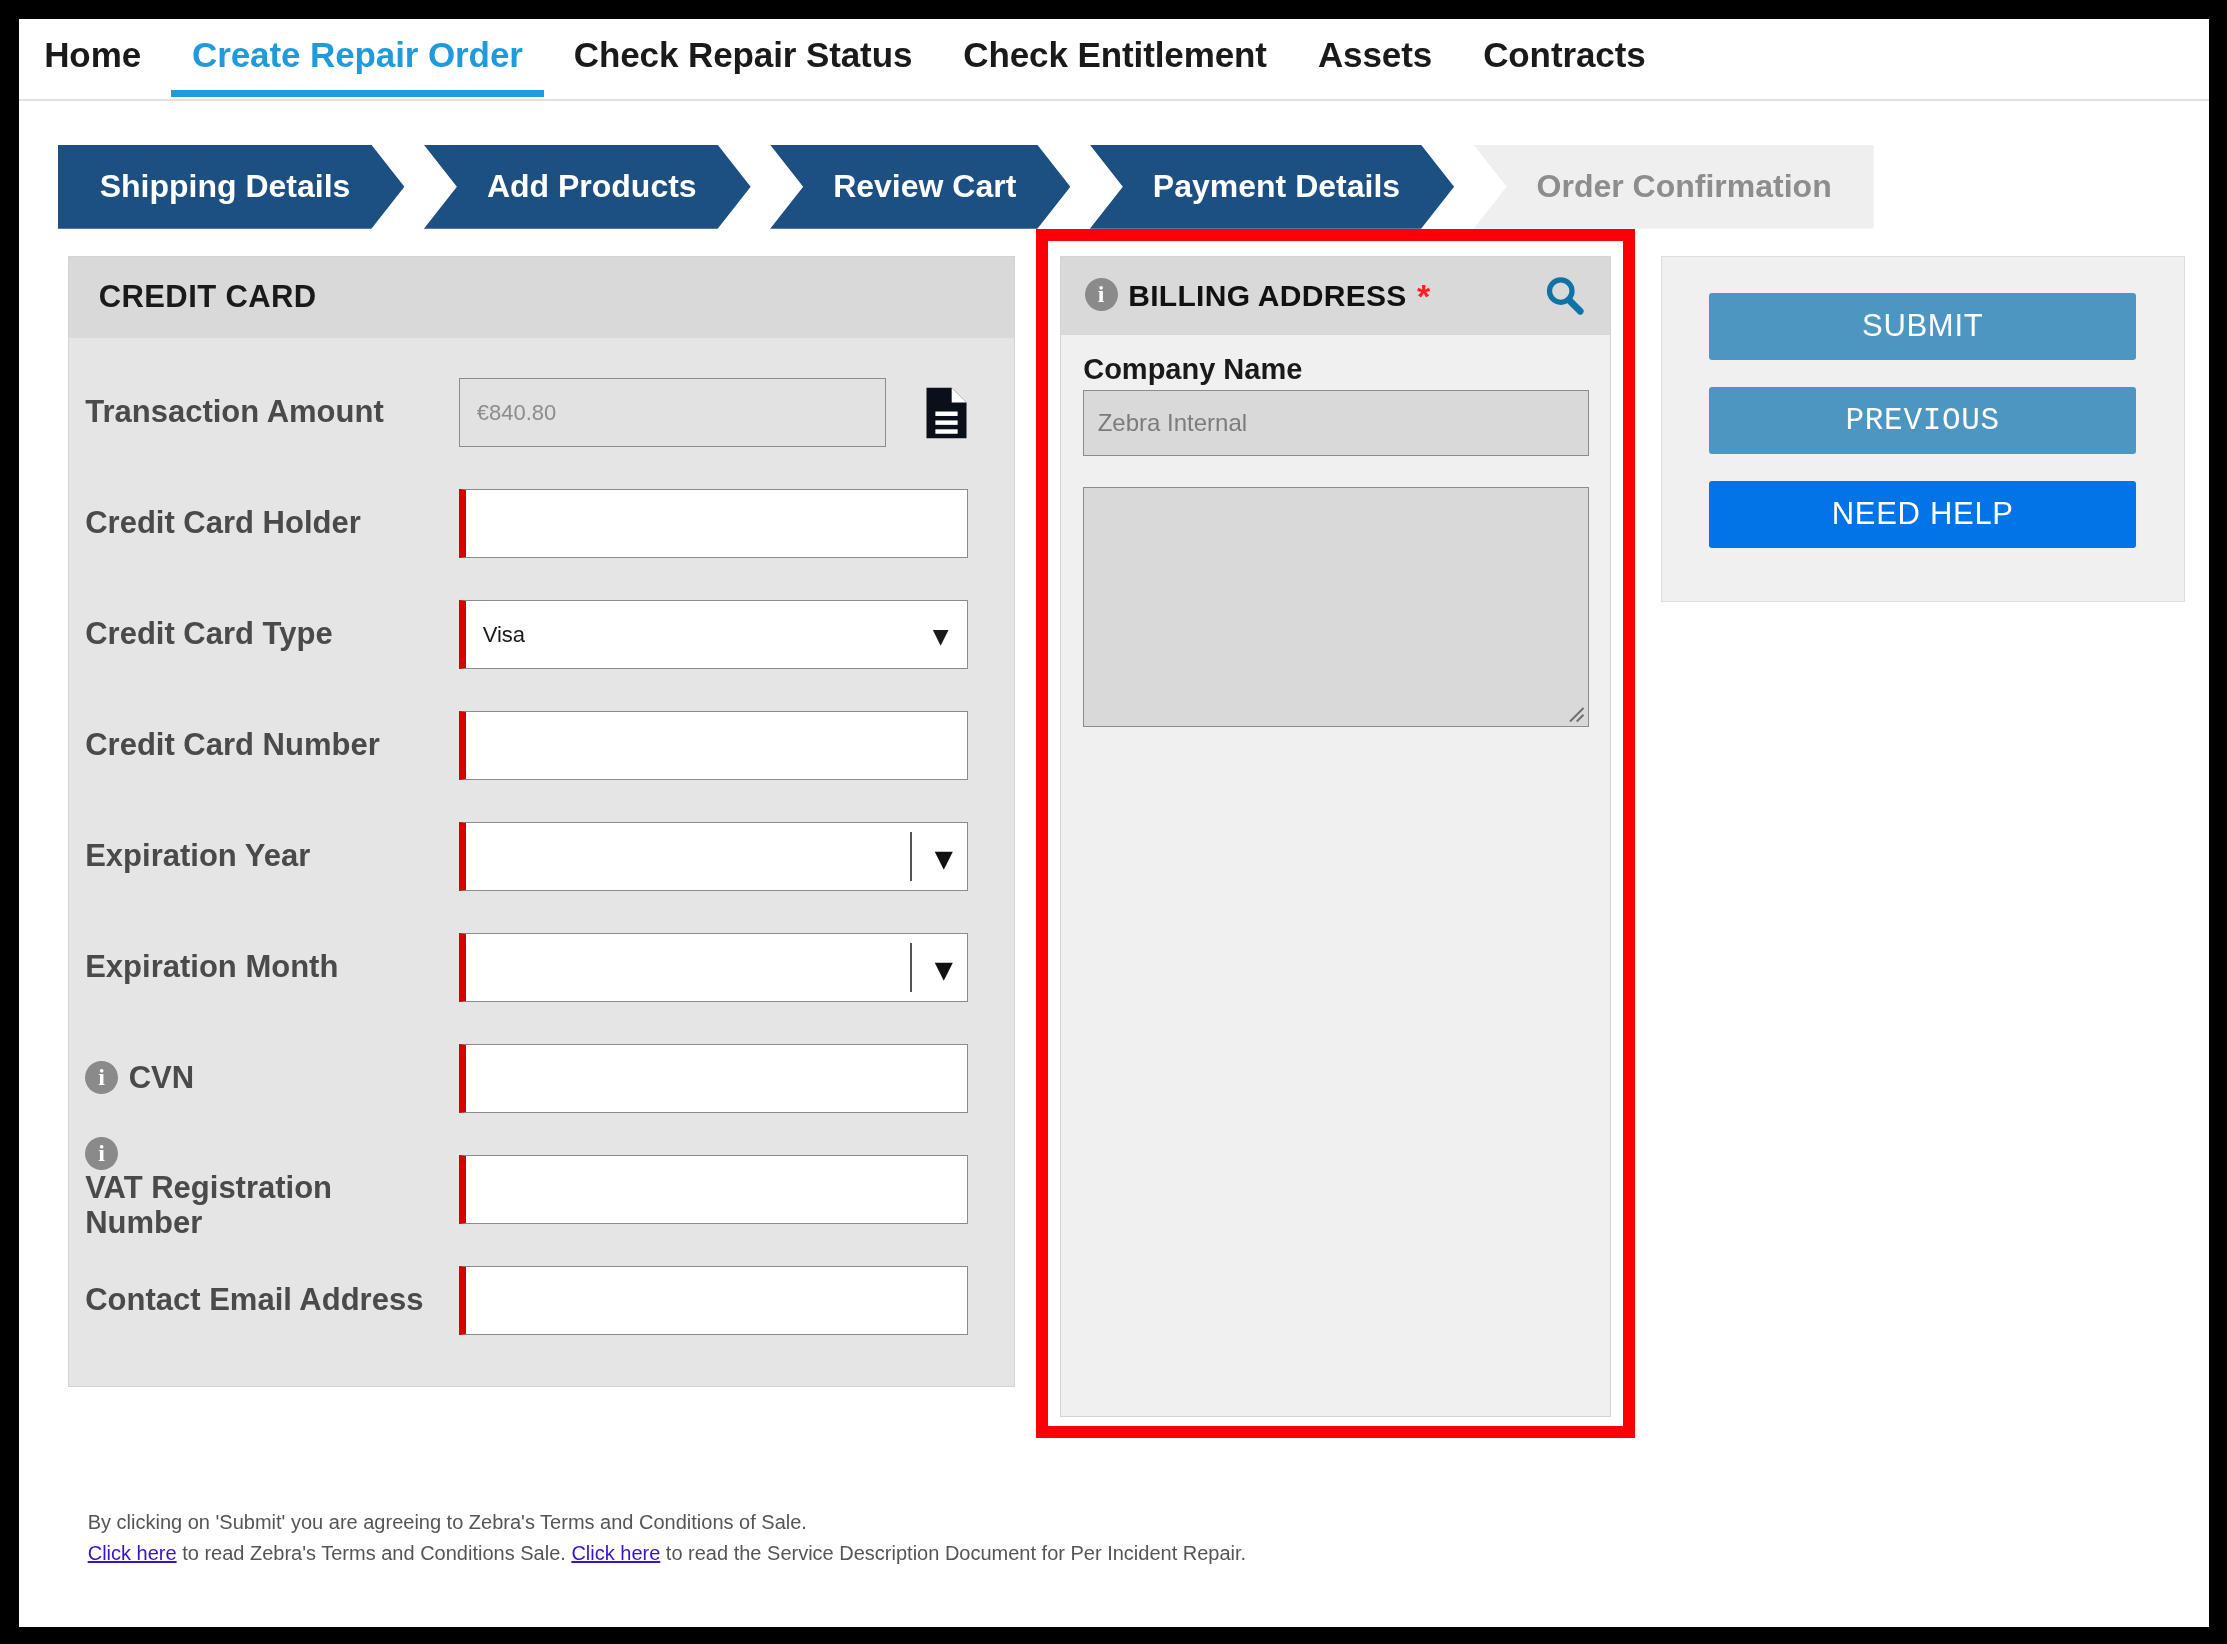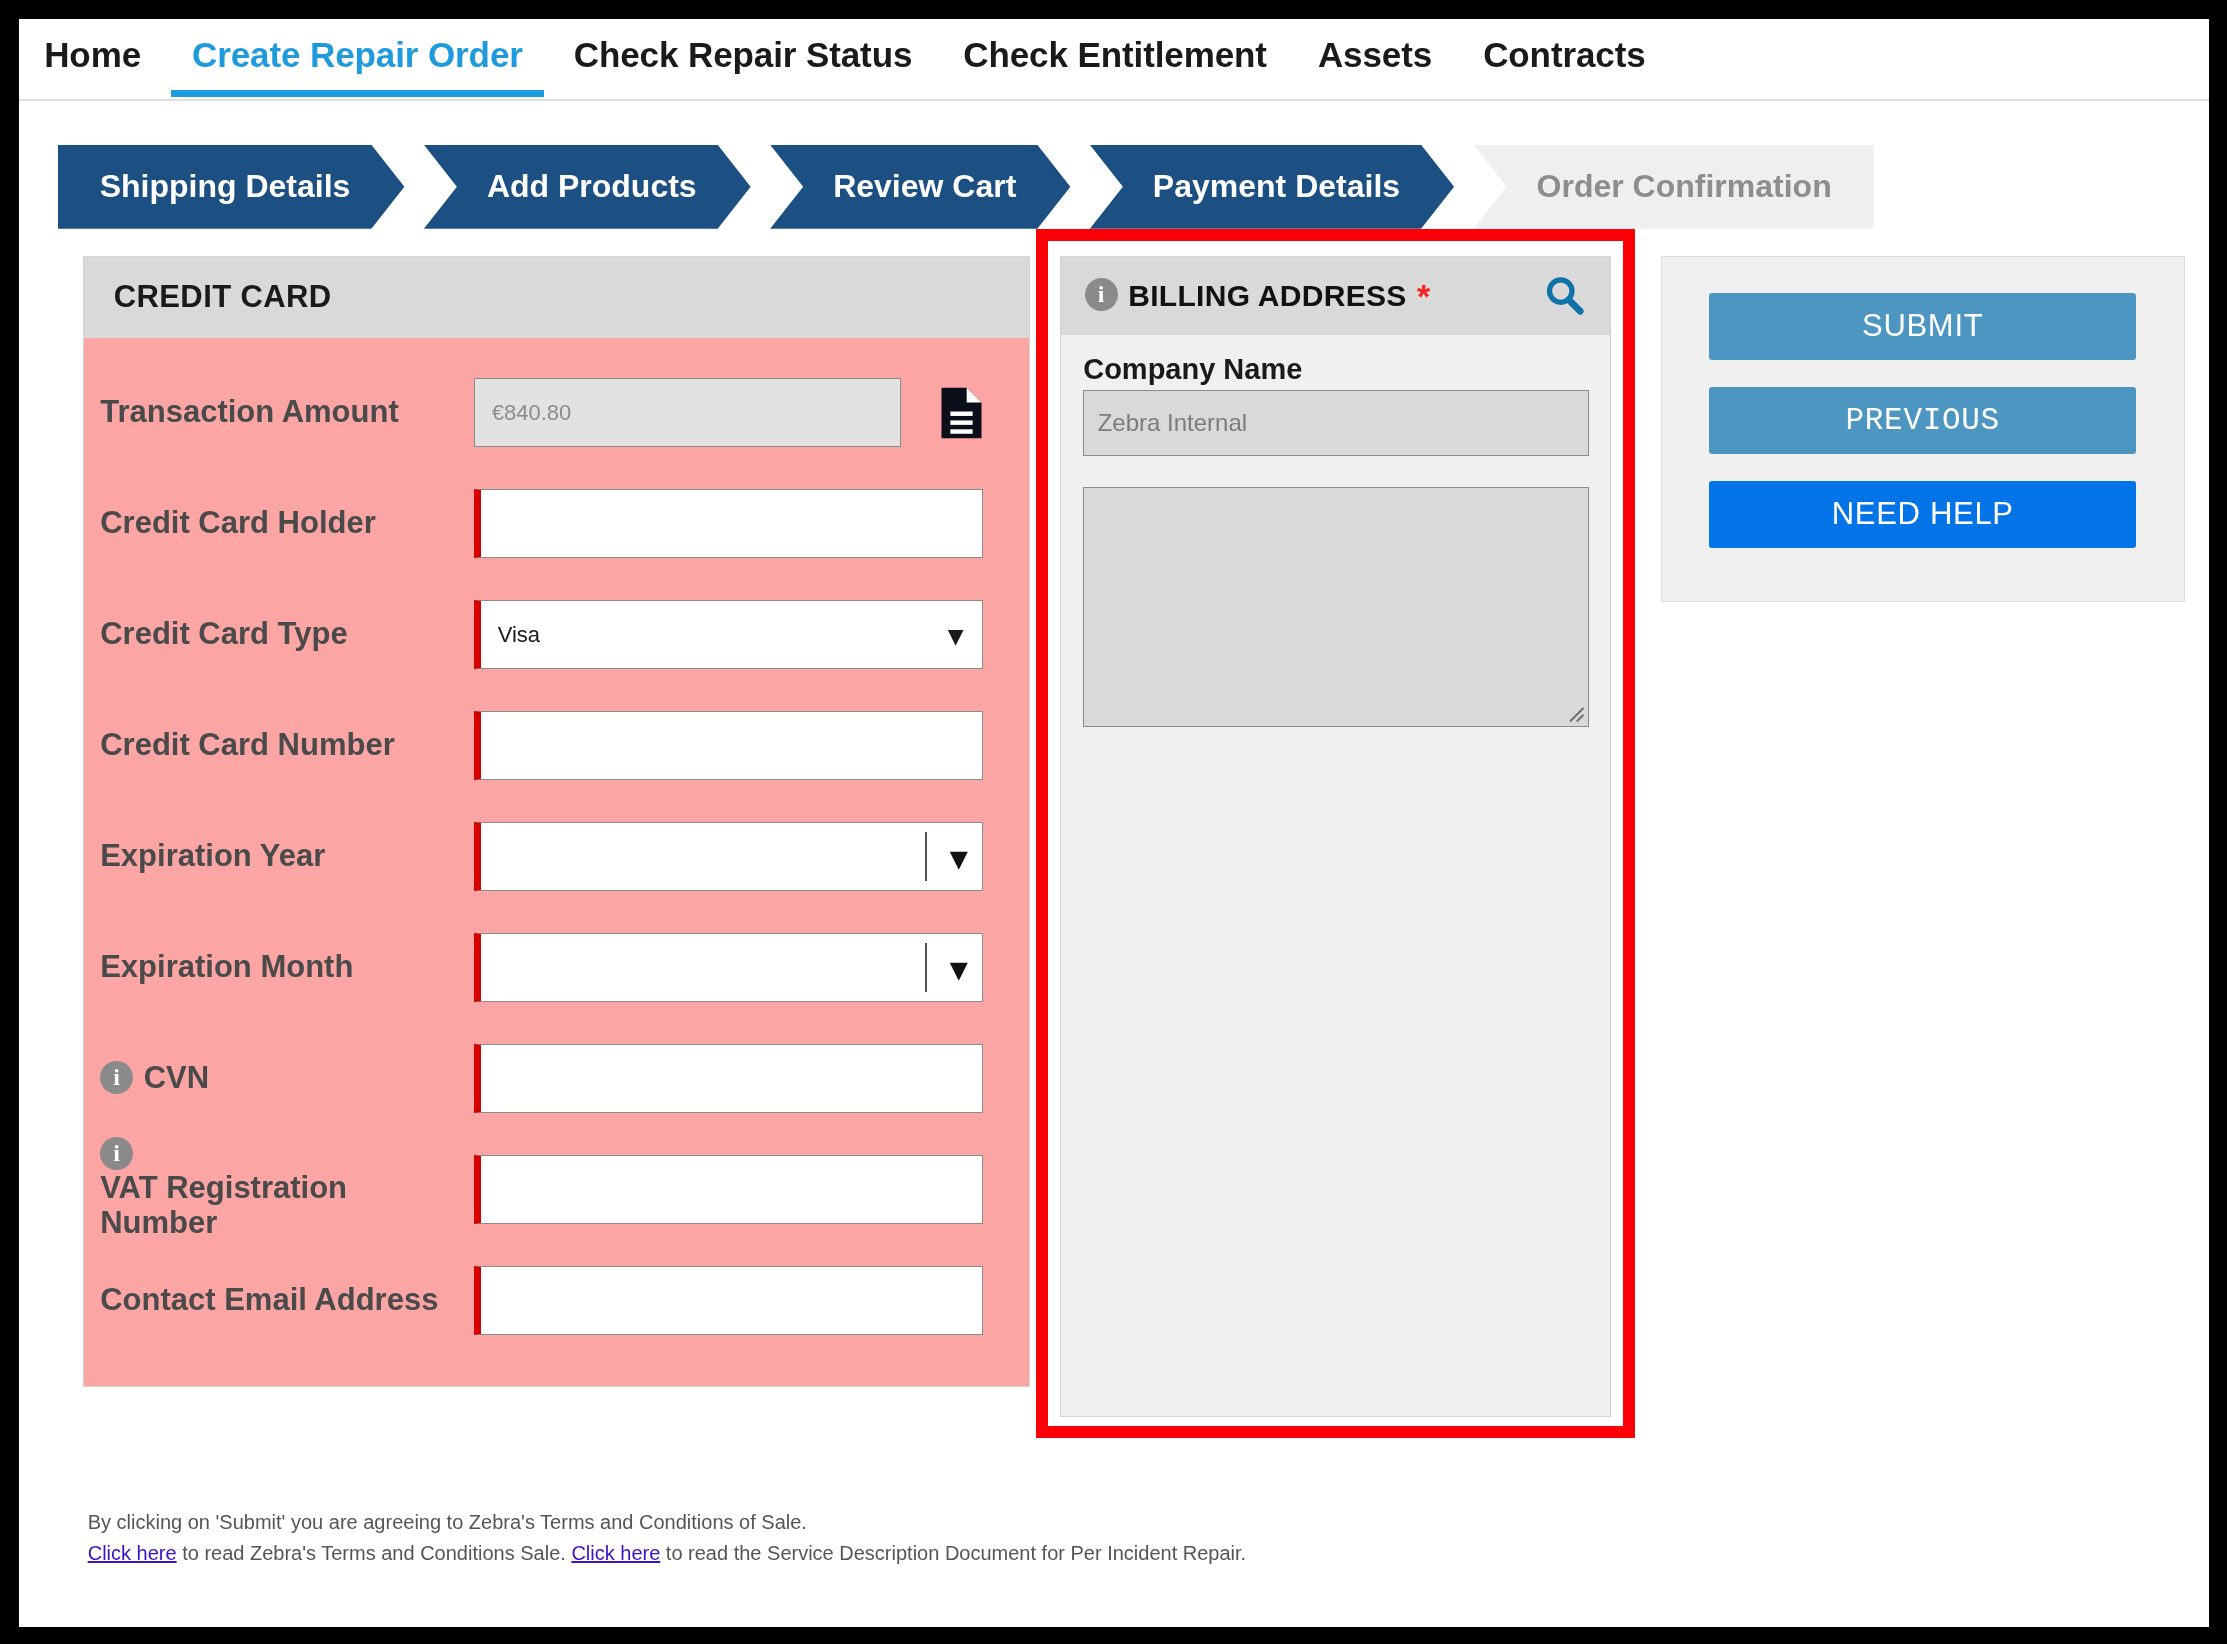--- a/index.html
+++ b/index.html
@@ -106,25 +106,25 @@
   #main {
     position: absolute;
     left: 0;
     top: 210px;
     width: 2190px;
   }
 
   
   #cc-panel {
     position: absolute;
-    left: 64px;
+    left: 49px;
     top: 27px;
     width: 947px;
     border: 0.7px solid #d3d3d3;
-    background: #fca5a5;
+    background: #e5e5e5;
   }
   .panel-head {
     background: #d9d9d9;
     height: 81px;
     display: flex;
     align-items: center;
     padding-left: 30px;
     font-size: 31px;
     font-weight: bold;
     color: #1a1a1a;

